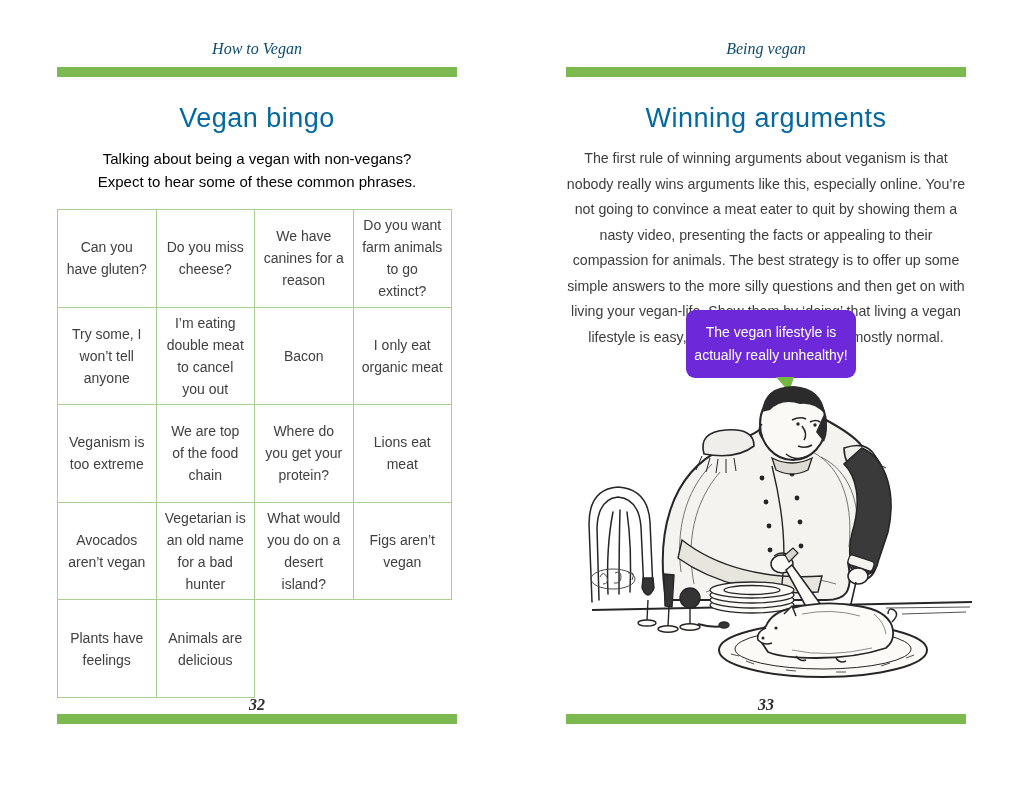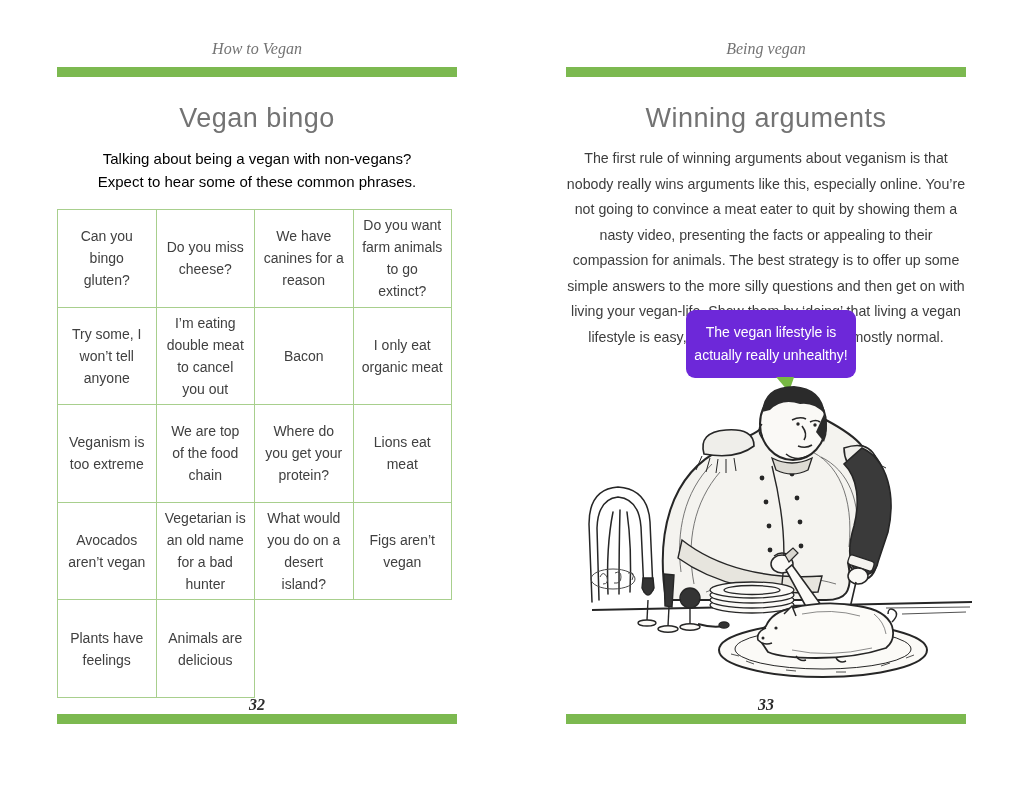--- a/index.html
+++ b/index.html
@@ -11,33 +11,33 @@
     overflow:hidden;
   }
   .page{position:absolute;top:0;width:400px;height:786px;}
   #left-page{left:57px;}
   #right-page{left:566px;}
 
   .running-head{
     position:absolute;top:40px;left:0;width:100%;
     text-align:center;
     font-family:"Liberation Serif", serif;
-    font-style:italic;font-size:16px;color:#737373;
+    font-style:italic;font-size:16px;color:#0c4a6e;
   }
   .rule{position:absolute;left:0;width:100%;height:10px;background:#7cb950;}
   .rule.top{top:67px;}
   .rule.bottom{top:714px;}
   .folio{
     position:absolute;top:696px;left:0;width:100%;text-align:center;
     font-family:"Liberation Serif", serif;font-style:italic;font-weight:bold;
     font-size:16px;color:#2c2c2c;
   }
   .chapter-title{
     position:absolute;top:103px;left:0;width:100%;text-align:center;
-    font-size:27px;font-weight:400;letter-spacing:.5px;color:#737373;
+    font-size:27px;font-weight:400;letter-spacing:.5px;color:#0369a1;
   }
   .intro{
     position:absolute;top:147px;left:0;width:100%;text-align:center;
     font-size:15px;line-height:23px;color:#000000;
   }
 
   
   .bingo{
     position:absolute;top:209px;left:0;width:394px;height:488px;
     display:grid;grid-template-columns:repeat(4,1fr);grid-template-rows:repeat(5,1fr);
@@ -78,21 +78,21 @@
   <div class="running-head">How to Vegan</div>
   <div class="rule top"></div>
 
   <div class="chapter-title">Vegan bingo</div>
   <div class="intro">
     <div>Talking about being a vegan with non-vegans?</div>
     <div>Expect to hear some of these common phrases.</div>
   </div>
 
   <div class="bingo">
-    <div class="cell">Can you bingo gluten?</div>
+    <div class="cell">Can you have gluten?</div>
     <div class="cell">Do you miss cheese?</div>
     <div class="cell">We have canines for a reason</div>
     <div class="cell">Do you want farm animals to go extinct?</div>
     <div class="cell">Try some, I won’t tell anyone</div>
     <div class="cell">I’m eating double meat to cancel you out</div>
     <div class="cell">Bacon</div>
     <div class="cell">I only eat organic meat</div>
     <div class="cell">Veganism is too extreme</div>
     <div class="cell">We are top of the food chain</div>
     <div class="cell">Where do you get your protein?</div>

